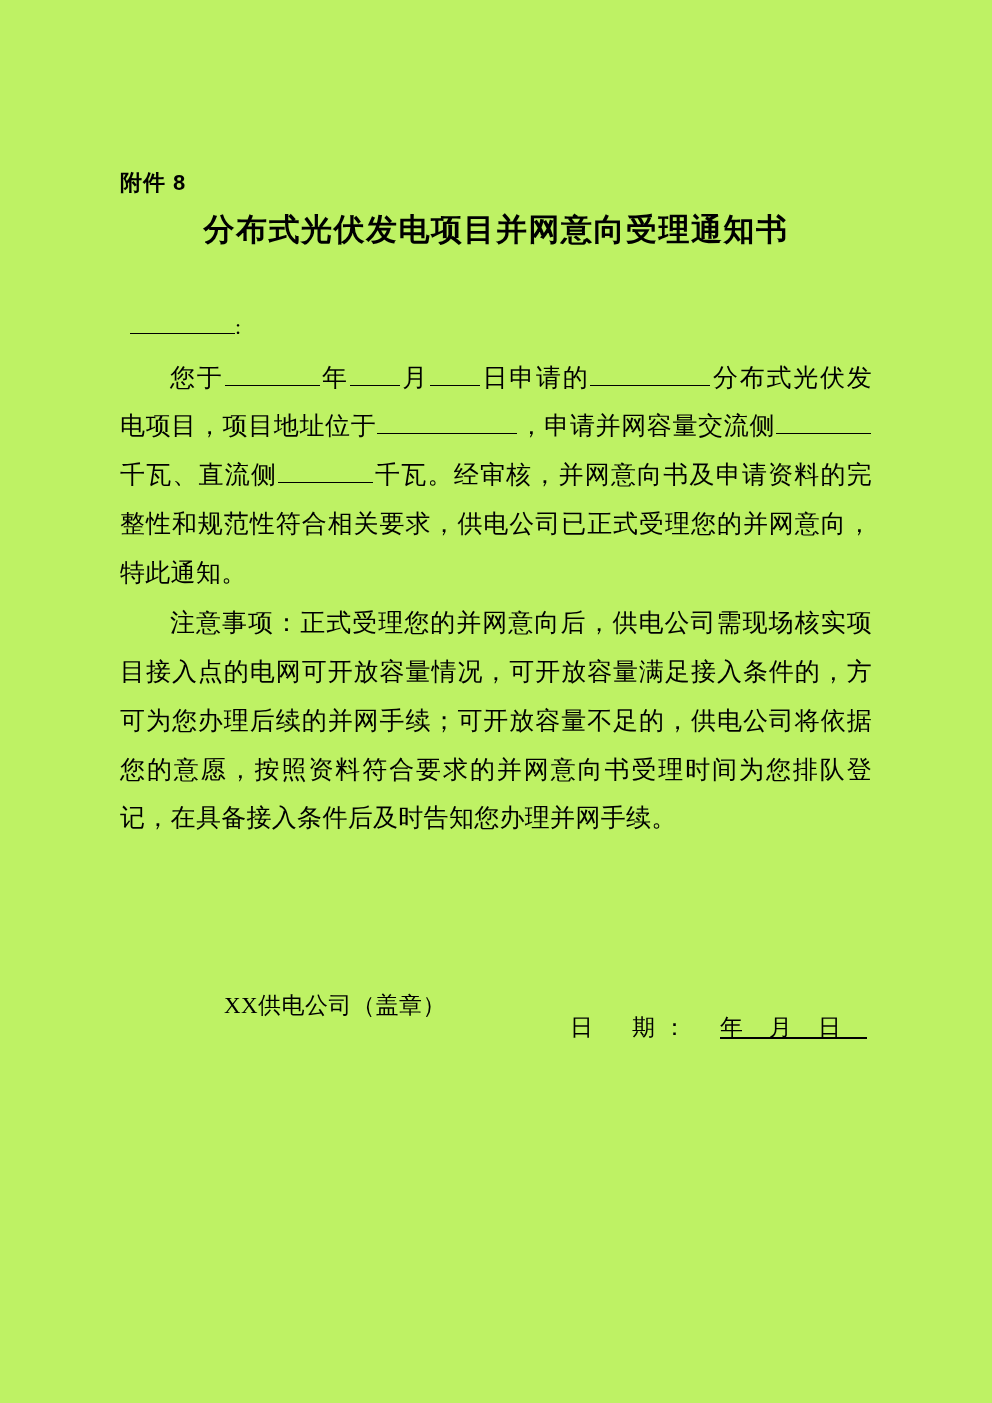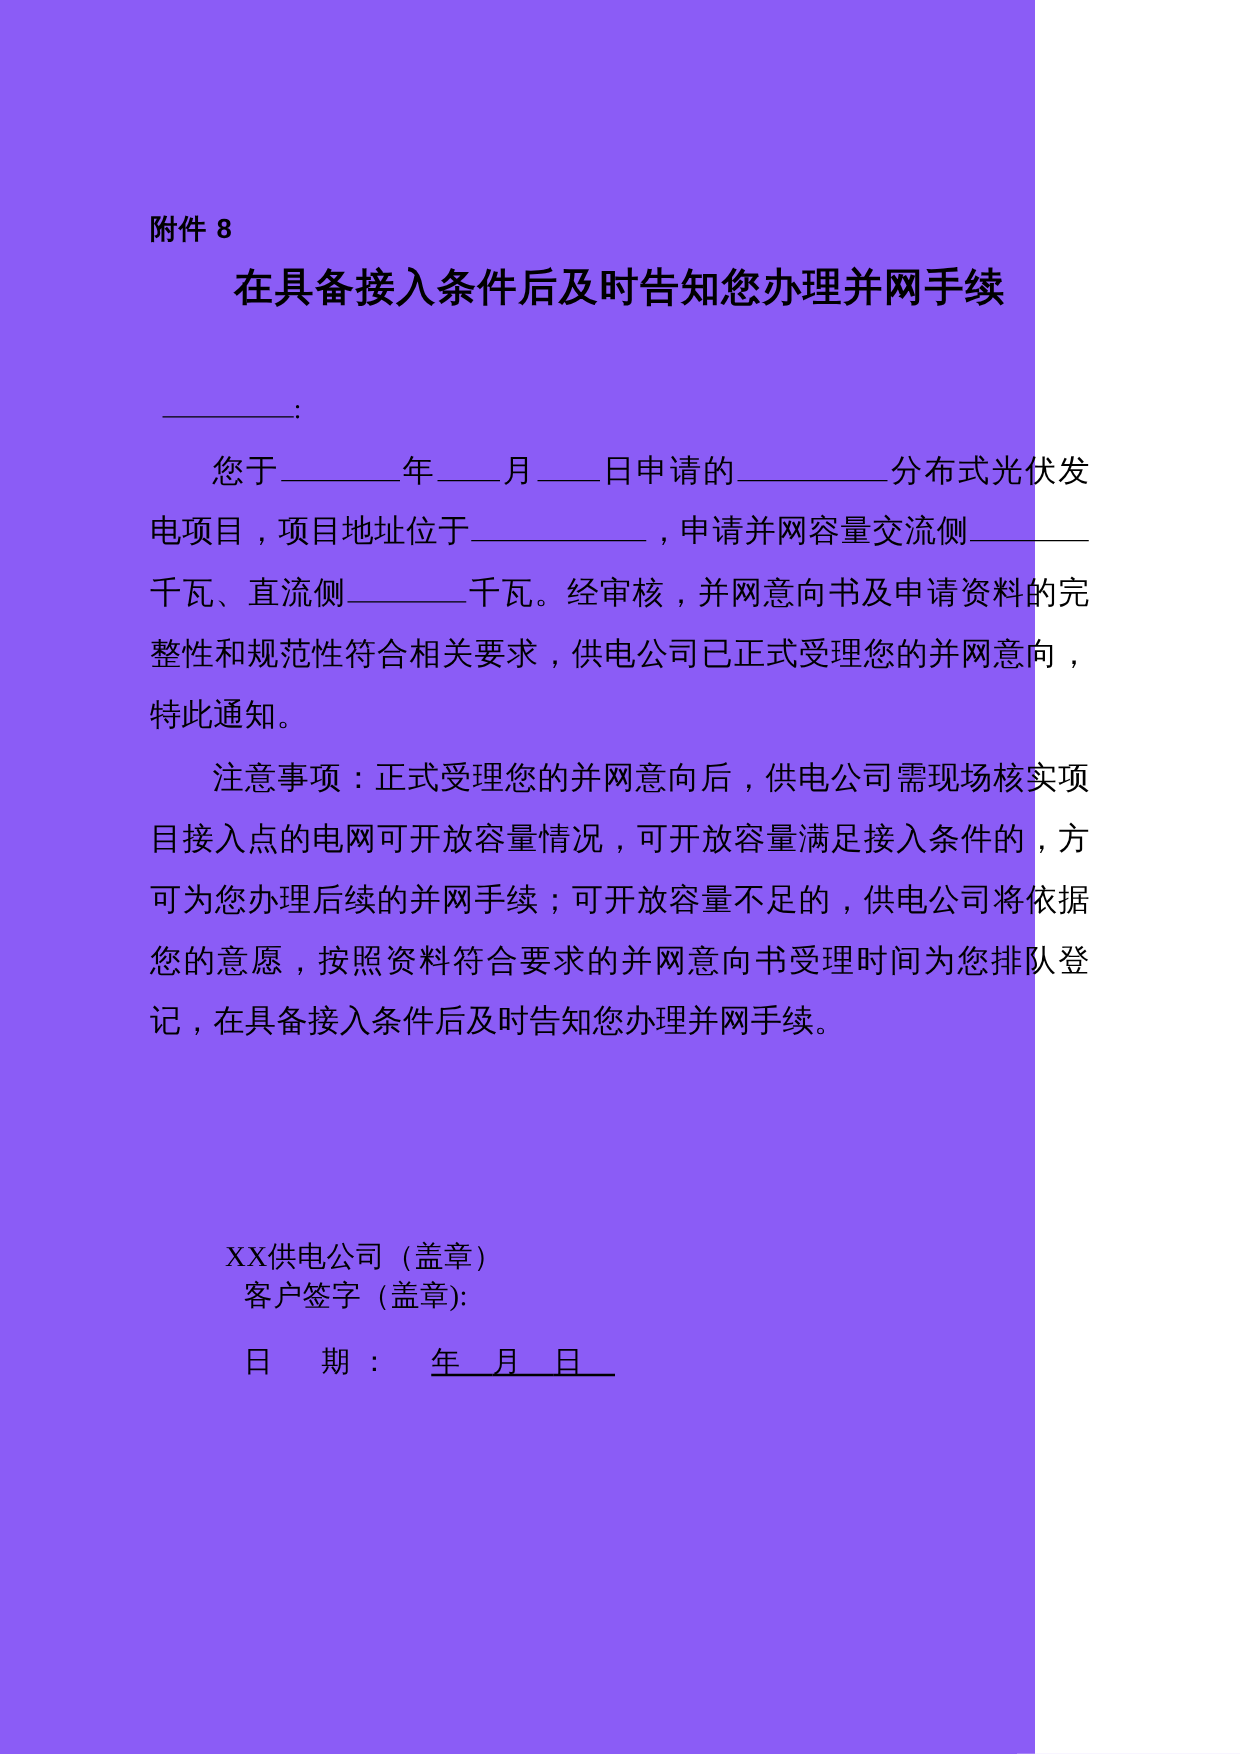--- a/index.html
+++ b/index.html
@@ -11,23 +11,23 @@
     width: 992px;
     height: 1403px;
     font-family: "Liberation Serif", serif;
     color: #000000;
     position: relative;
     overflow: hidden;
   }
   .page {
     position: absolute;
     left: 0; top: 0;
-    width: 828px;
+    width: 992px;
     height: 1403px;
-    background: #8b5cf6;
+    background: #bef264;
   }
   .content {
     position: absolute;
     left: 120px;
     top: 170px;
     width: 752px;
   }
   .attachment-label {
     font-family: "Liberation Sans", sans-serif;
     font-weight: bold;
@@ -82,21 +82,22 @@
   .signature-block {
     position: absolute;
     left: 120px;
     top: 990px;
     width: 752px;
     font-size: 23px;
     letter-spacing: 0.5px;
   }
   .sig-row {
     display: flex;
-    flex-direction: column;
+    flex-direction: row;
+    text-align: center;
   }
   .sig-left {
     width: 370px;
     padding-left: 60px;
     box-sizing: border-box;
   }
   .sig-right {
     flex: 1;
     padding-left: 75px;
     box-sizing: border-box;
@@ -116,39 +117,38 @@
 </style>
 </head>
 <body>
 
 <div class="page">
 
   <div class="content">
 
     <div class="attachment-label">附件 8</div>
 
-    <h1 class="doc-title">在具备接入条件后及时告知您办理并网手续</h1>
+    <h1 class="doc-title">分布式光伏发电项目并网意向受理通知书</h1>
 
     <div class="addressee">
       <span class="blank"></span><span>:</span>
     </div>
 
     <p class="body-para">
       <span>您于</span><span class="blk w95"></span><span>年</span><span class="blk w50"></span><span>月</span><span class="blk w50"></span><span>日申请的</span><span class="blk w120"></span><span>分布式光伏发电项目，项目地址位于</span><span class="blk w140"></span><span>，申请并网容量交流侧</span><span class="blk w95"></span><span>千瓦、直流侧</span><span class="blk w95"></span><span>千瓦。经审核，并网意向书及申请资料的完整性和规范性符合相关要求，供电公司已正式受理您的并网意向，特此通知。</span>
     </p>
 
     <p class="body-para">注意事项：正式受理您的并网意向后，供电公司需现场核实项目接入点的电网可开放容量情况，可开放容量满足接入条件的，方可为您办理后续的并网手续；可开放容量不足的，供电公司将依据您的意愿，按照资料符合要求的并网意向书受理时间为您排队登记，在具备接入条件后及时告知您办理并网手续。</p>
 
   </div>
 
   <div class="signature-block">
     <div class="sig-row">
       <div class="sig-left">XX供电公司（盖章）</div>
       <div class="sig-right">
-        <div>客户签字（盖章):</div>
         <div class="sig-date">
           <span class="spaced">日　期：</span><span class="date-fields"><span>年</span><span>月</span><span>日</span></span>
         </div>
       </div>
     </div>
   </div>
 
 </div>
 
 </body></html>

